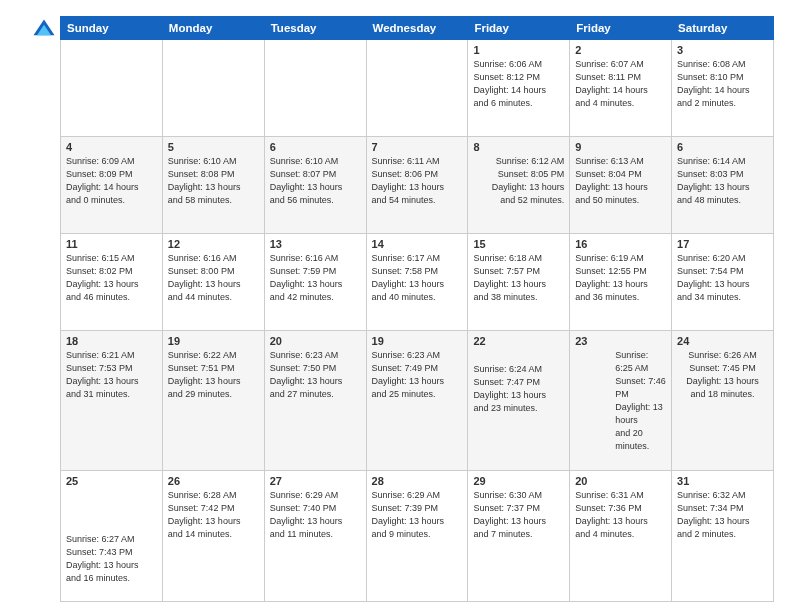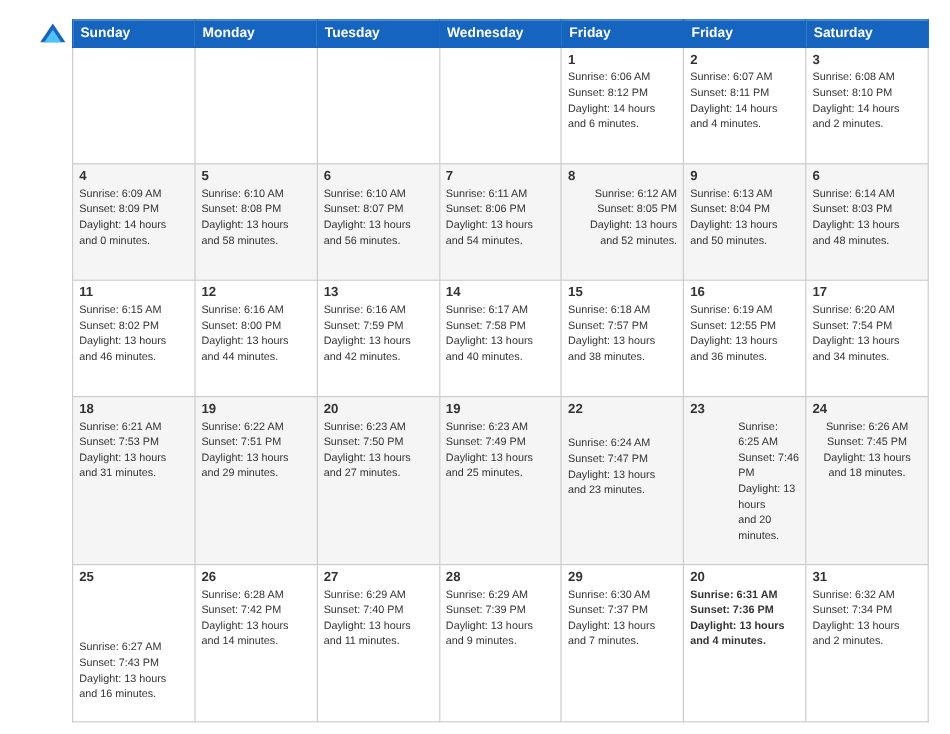--- a/index.html
+++ b/index.html
@@ -340,21 +340,21 @@
           </td>
           <td>
             <span class="day-num">29</span>
             <div class="day-info" style="white-space: pre-line;">Sunrise: 6:30 AM
 Sunset: 7:37 PM
 Daylight: 13 hours
 and 7 minutes.</div>
           </td>
           <td>
             <span class="day-num">20</span>
-            <div class="day-info" style="white-space: pre-line; font-weight: bold;">Sunrise: 6:31 AM
+            <div class="day-info" style="white-space: pre-line;">Sunrise: 6:31 AM
 Sunset: 7:36 PM
 Daylight: 13 hours
 and 4 minutes.</div>
           </td>
           <td>
             <span class="day-num">31</span>
             <div class="day-info" style="white-space: pre-line;">Sunrise: 6:32 AM
 Sunset: 7:34 PM
 Daylight: 13 hours
 and 2 minutes.</div>

